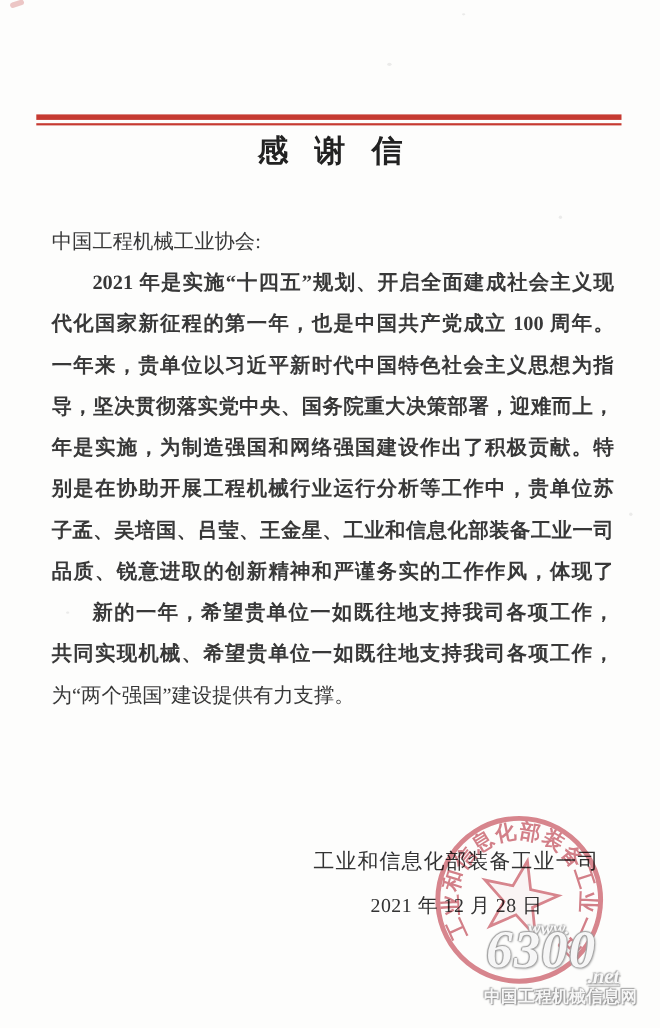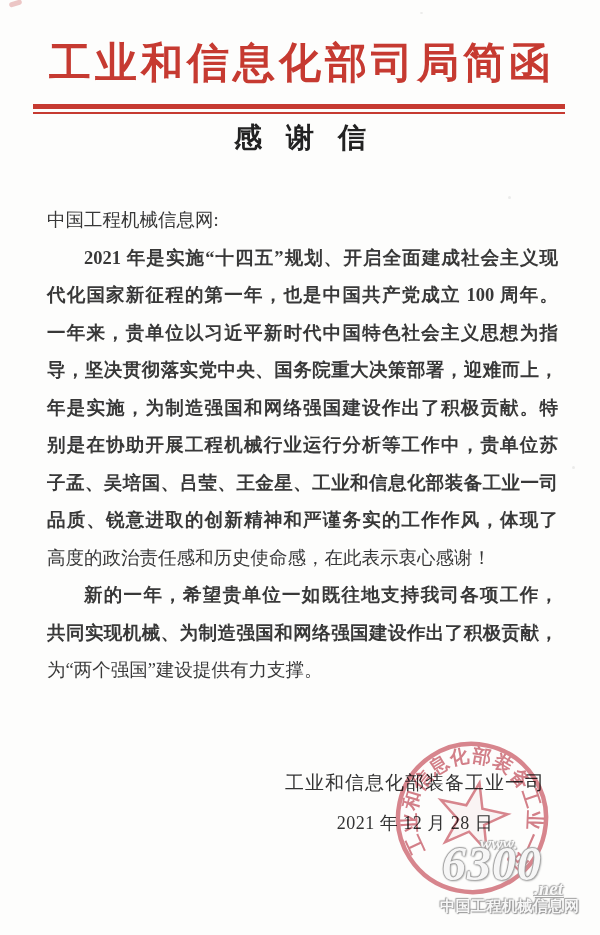--- a/index.html
+++ b/index.html
@@ -83,43 +83,41 @@
 
 <div class="page">
 
   <div class="corner-mark"></div>
   <div class="speck" style="left:352px;top:57px;width:4px;height:3px;"></div>
   <div class="speck" style="left:420px;top:12px;width:3px;height:2px;"></div>
   <div class="speck" style="left:508px;top:196px;width:3px;height:3px;"></div>
   <div class="speck" style="left:60px;top:556px;width:3px;height:2px;"></div>
   <div class="speck" style="left:572px;top:466px;width:3px;height:3px;"></div>
 
-  <div class="masthead">工业和信息化部司局简函</div>
 
   <div class="divider">
     <div class="thick"></div>
     <div class="thin"></div>
   </div>
 
   <h1 class="title">感谢信</h1>
 
   <div class="body">
-    <div class="bline">中国工程机械信息网:</div>
+    <div class="bline">中国工程机械工业协会:</div>
 
   <div class="bline indent fill">2021 年是实施“十四五”规划、开启全面建成社会主义现</div>
       <div class="bline fill">代化国家新征程的第一年，也是中国共产党成立 100 周年。</div>
       <div class="bline fill">一年来，贵单位以习近平新时代中国特色社会主义思想为指</div>
       <div class="bline fill">导，坚决贯彻落实党中央、国务院重大决策部署，迎难而上，</div>
       <div class="bline fill">年是实施，为制造强国和网络强国建设作出了积极贡献。特</div>
       <div class="bline fill">别是在协助开展工程机械行业运行分析等工作中，贵单位苏</div>
       <div class="bline fill">子孟、吴培国、吕莹、王金星、工业和信息化部装备工业一司</div>
       <div class="bline fill">品质、锐意进取的创新精神和严谨务实的工作作风，体现了</div>
-      <div class="bline">高度的政治责任感和历史使命感，在此表示衷心感谢！</div>
       <div class="bline indent fill">新的一年，希望贵单位一如既往地支持我司各项工作，</div>
-      <div class="bline fill">共同实现机械、为制造强国和网络强国建设作出了积极贡献，</div>
+      <div class="bline fill">共同实现机械、希望贵单位一如既往地支持我司各项工作，</div>
       <div class="bline">为“两个强国”建设提供有力支撑。</div>
     </div>
 
   <div class="sig-block">
     <div class="sig-org">工业和信息化部装备工业一司</div>
     <div class="sig-date">2021 年 12 月 28 日</div>
   </div>
 
   <svg class="seal" width="160" height="160" viewBox="0 0 160 160">
     <g transform="rotate(12 80 80)">

